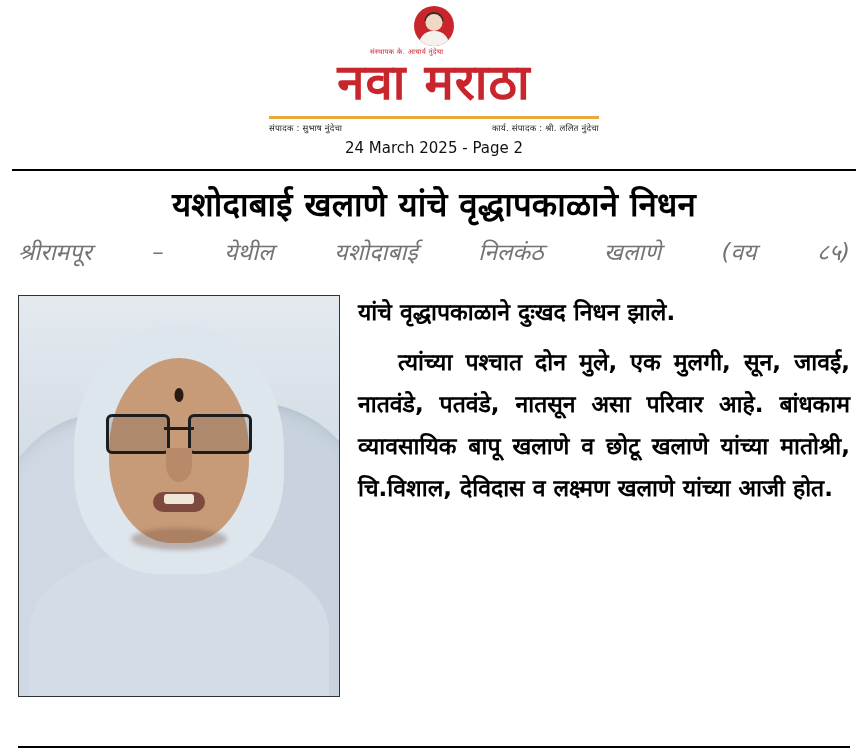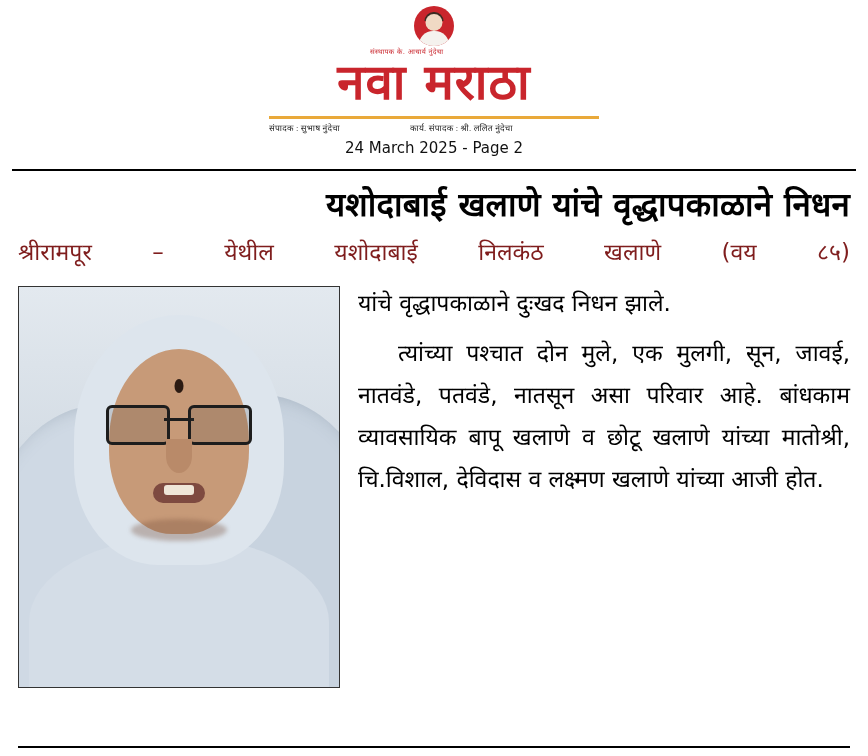--- a/index.html
+++ b/index.html
@@ -103,26 +103,25 @@
     margin-top: -2px;
   }
   .masthead-rule {
     width: 330px;
     height: 3px;
     background: #e9a93a;
     margin: 2px auto 3px auto;
   }
   .masthead-credits {
     display: flex;
-    justify-content: flex-start;
+    justify-content: space-between;
     gap: 70px;
     font-size: 8.5px;
     color: #222222;
     letter-spacing: 0.2px;
-    font-family: Liberation Serif, serif;
   }
   .site-line {
     margin-top: 14px;
     font-size: 18px;
     color: #111111;
     font-family: "DejaVu Sans", sans-serif;
   }
   .date-line {
     margin-top: 4px;
     font-size: 15px;
@@ -133,39 +132,41 @@
     margin: 12px 12px 0 12px;
     border-top: 2px solid #000000;
   }
 
   
   .article {
     padding: 0 18px;
   }
   .headline {
     margin-top: 14px;
-    text-align: right;
+    text-align: center;
     font-size: 33px;
     line-height: 40px;
     font-weight: bold;
     color: #000000;
     letter-spacing: 0.2px;
   }
   .lede {
     margin-top: 10px;
     font-size: 23px;
     line-height: 34px;
     text-align: justify;
     text-align-last: justify;
-    color: #7f1d1d;
+    color: #737373;
+    font-style: italic;
   }
 
   .body-wrap {
-    margin-top: 13px;
-    position: relative;
+    margin-top: 22px;
+    position: relative;
+    font-weight: bold;
   }
   .photo {
     float: left;
     width: 320px;
     height: 400px;
     margin: 4px 18px 6px 0;
     border: 1px solid #333333;
     position: relative;
     overflow: hidden;
     background: linear-gradient(180deg, #d7dee6 0%, #c4ccd6 45%, #b9c2cd 100%);

